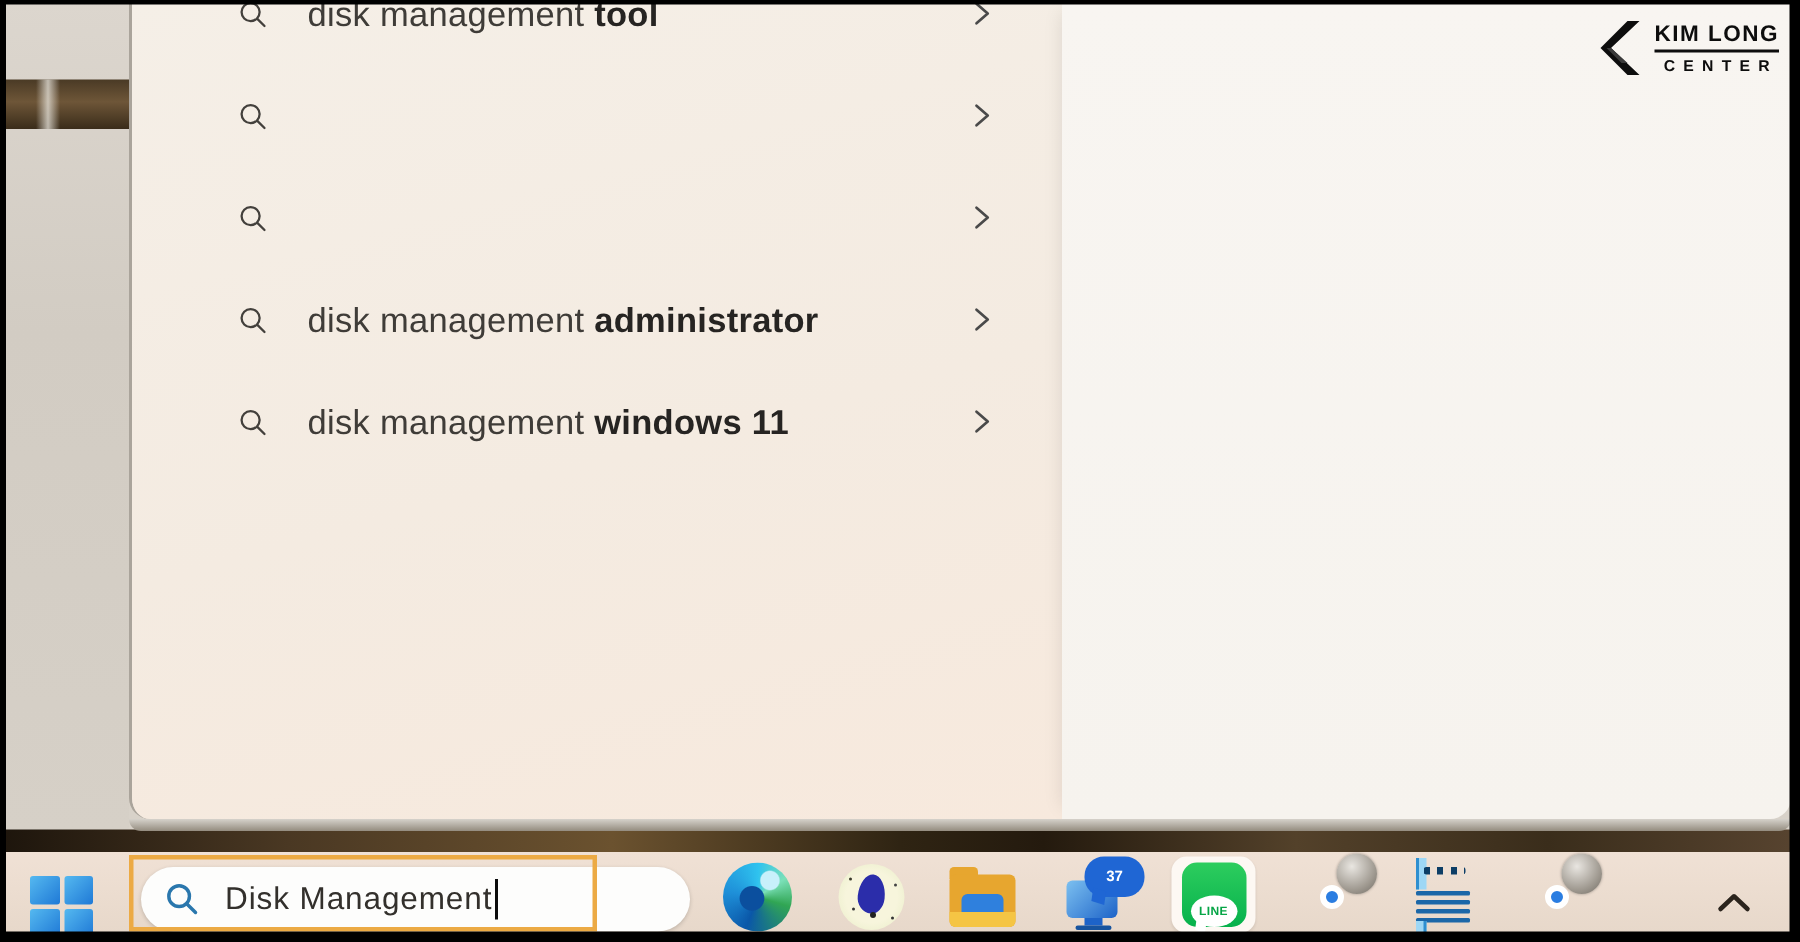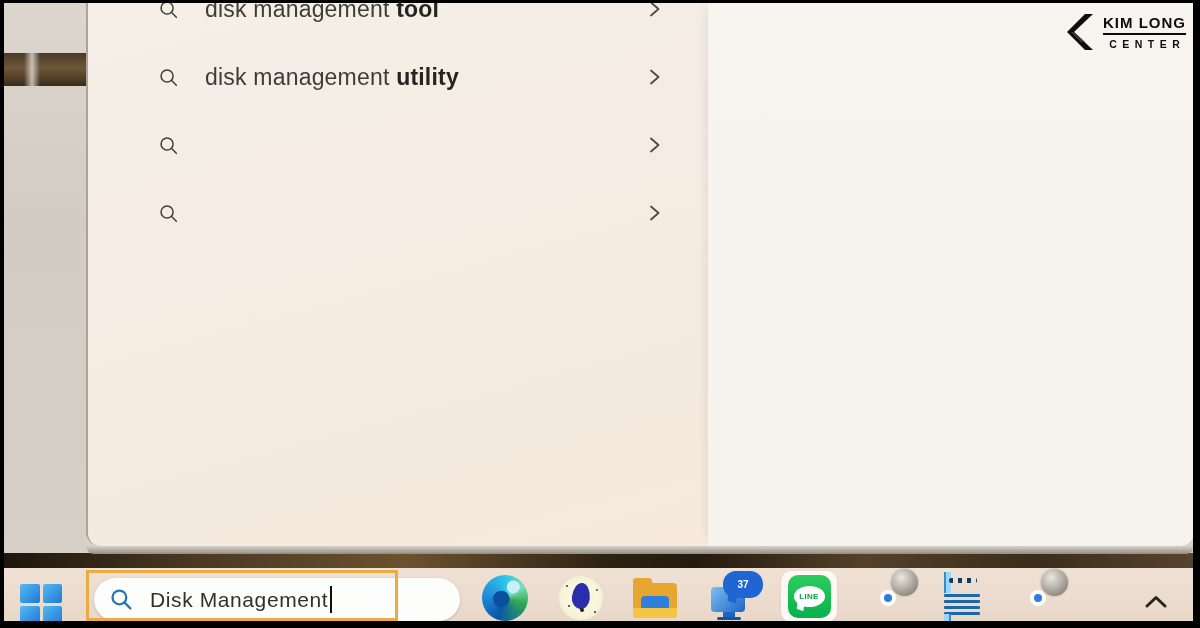--- a/index.html
+++ b/index.html
@@ -101,21 +101,21 @@
     border-radius:13px; color:#fff; font-weight:700; font-size:10px;
     display:flex; align-items:center; justify-content:center; }
   .teams .badge::after { content:""; position:absolute; left:5px; bottom:-4px; width:9px; height:9px;
     background:#1f66d4; transform:rotate(18deg) skew(10deg); }
 
   
   .line-card { position:absolute; left:781px; top:571px; width:56px; height:51px; background:#fdf8f3;
     border-radius:10px; display:flex; align-items:center; justify-content:center; cursor:pointer;
     box-shadow:0 1px 2px rgba(0,0,0,.08); }
   .line-sq { position:relative; width:43px; height:43px; background:linear-gradient(180deg,#2dcd5e,#06b14c);
-    border-radius:10px; display:flex; align-items:center; justify-content:center; }
+    border-radius:10px; display:flex; align-items:flex-end; justify-content:center; }
   .line-bubble { position:relative; width:31px; height:21px; background:#fff; border-radius:50%;
     display:flex; align-items:center; justify-content:center; }
   .line-bubble::after { content:""; position:absolute; left:3px; bottom:-3px; width:7px; height:7px;
     background:#fff; transform:rotate(20deg) skew(12deg); }
   .line-word { font-size:8px; font-weight:800; color:#06a546; letter-spacing:.3px; }
 
   
   .chrome { position:relative; width:46px; height:46px; }
   .chrome .ball { width:46px; height:46px; border-radius:50%;
     background:conic-gradient(from 30deg,#fbbc05 0 120deg,#34a853 0 240deg,#ea4335 0 360deg); }
@@ -162,47 +162,61 @@
               </svg>
             </span>
           </div>
           <div class="sug-row">
             <span class="sug-mag">
               <svg width="21" height="21" viewBox="0 0 22 22">
                 <circle cx="9.5" cy="9.5" r="6.3" stroke="#43403c" stroke-width="1.6" fill="none"></circle>
                 <line x1="14.2" y1="14.2" x2="19.2" y2="19.2" stroke="#43403c" stroke-width="1.6" stroke-linecap="round"></line>
               </svg>
             </span>
-            <span class="sug-text"><span>disk management</span> <b>utility</b></span>
-            <span class="sug-chev">
-              <svg width="15" height="20" viewBox="0 0 15 20">
-                <path d="M4 3.5 L11.5 10 L4 16.5" stroke="#4a4a4a" stroke-width="1.8" fill="none" stroke-linecap="round" stroke-linejoin="round"></path>
-              </svg>
-            </span>
-          </div>
-          <div class="sug-row">
-            <span class="sug-mag">
-              <svg width="21" height="21" viewBox="0 0 22 22">
-                <circle cx="9.5" cy="9.5" r="6.3" stroke="#43403c" stroke-width="1.6" fill="none"></circle>
-                <line x1="14.2" y1="14.2" x2="19.2" y2="19.2" stroke="#43403c" stroke-width="1.6" stroke-linecap="round"></line>
-              </svg>
-            </span>
-            <span class="sug-chev">
-              <svg width="15" height="20" viewBox="0 0 15 20">
-                <path d="M4 3.5 L11.5 10 L4 16.5" stroke="#4a4a4a" stroke-width="1.8" fill="none" stroke-linecap="round" stroke-linejoin="round"></path>
-              </svg>
-            </span>
-          </div>
-          <div class="sug-row">
-            <span class="sug-mag">
-              <svg width="21" height="21" viewBox="0 0 22 22">
-                <circle cx="9.5" cy="9.5" r="6.3" stroke="#43403c" stroke-width="1.6" fill="none"></circle>
-                <line x1="14.2" y1="14.2" x2="19.2" y2="19.2" stroke="#43403c" stroke-width="1.6" stroke-linecap="round"></line>
-              </svg>
-            </span>
+            <span class="sug-chev">
+              <svg width="15" height="20" viewBox="0 0 15 20">
+                <path d="M4 3.5 L11.5 10 L4 16.5" stroke="#4a4a4a" stroke-width="1.8" fill="none" stroke-linecap="round" stroke-linejoin="round"></path>
+              </svg>
+            </span>
+          </div>
+          <div class="sug-row">
+            <span class="sug-mag">
+              <svg width="21" height="21" viewBox="0 0 22 22">
+                <circle cx="9.5" cy="9.5" r="6.3" stroke="#43403c" stroke-width="1.6" fill="none"></circle>
+                <line x1="14.2" y1="14.2" x2="19.2" y2="19.2" stroke="#43403c" stroke-width="1.6" stroke-linecap="round"></line>
+              </svg>
+            </span>
+            <span class="sug-chev">
+              <svg width="15" height="20" viewBox="0 0 15 20">
+                <path d="M4 3.5 L11.5 10 L4 16.5" stroke="#4a4a4a" stroke-width="1.8" fill="none" stroke-linecap="round" stroke-linejoin="round"></path>
+              </svg>
+            </span>
+          </div>
+          <div class="sug-row">
+            <span class="sug-mag">
+              <svg width="21" height="21" viewBox="0 0 22 22">
+                <circle cx="9.5" cy="9.5" r="6.3" stroke="#43403c" stroke-width="1.6" fill="none"></circle>
+                <line x1="14.2" y1="14.2" x2="19.2" y2="19.2" stroke="#43403c" stroke-width="1.6" stroke-linecap="round"></line>
+              </svg>
+            </span>
+            <span class="sug-text"><span>disk management</span> <b>administrator</b></span>
+            <span class="sug-chev">
+              <svg width="15" height="20" viewBox="0 0 15 20">
+                <path d="M4 3.5 L11.5 10 L4 16.5" stroke="#4a4a4a" stroke-width="1.8" fill="none" stroke-linecap="round" stroke-linejoin="round"></path>
+              </svg>
+            </span>
+          </div>
+          <div class="sug-row">
+            <span class="sug-mag">
+              <svg width="21" height="21" viewBox="0 0 22 22">
+                <circle cx="9.5" cy="9.5" r="6.3" stroke="#43403c" stroke-width="1.6" fill="none"></circle>
+                <line x1="14.2" y1="14.2" x2="19.2" y2="19.2" stroke="#43403c" stroke-width="1.6" stroke-linecap="round"></line>
+              </svg>
+            </span>
+            <span class="sug-text"><span>disk management</span> <b>windows 11</b></span>
             <span class="sug-chev">
               <svg width="15" height="20" viewBox="0 0 15 20">
                 <path d="M4 3.5 L11.5 10 L4 16.5" stroke="#4a4a4a" stroke-width="1.8" fill="none" stroke-linecap="round" stroke-linejoin="round"></path>
               </svg>
             </span>
           </div>
         </div>
     </div>
     <div class="panel-right">
       

